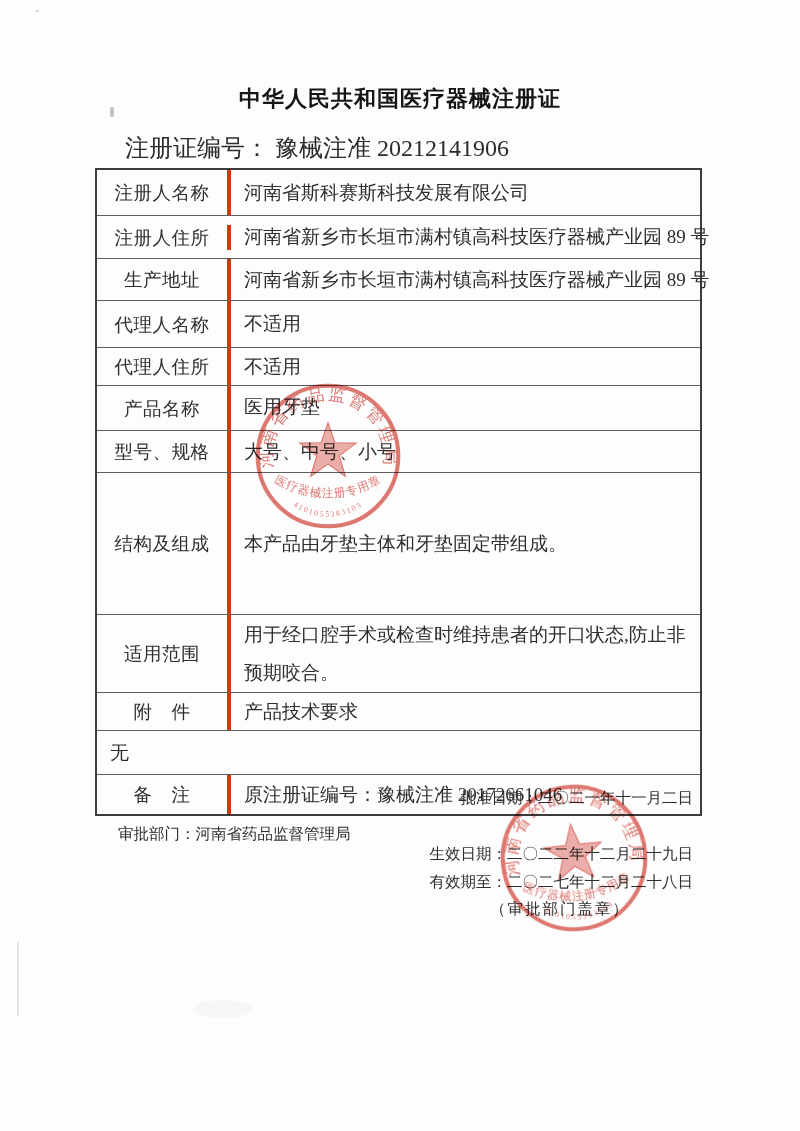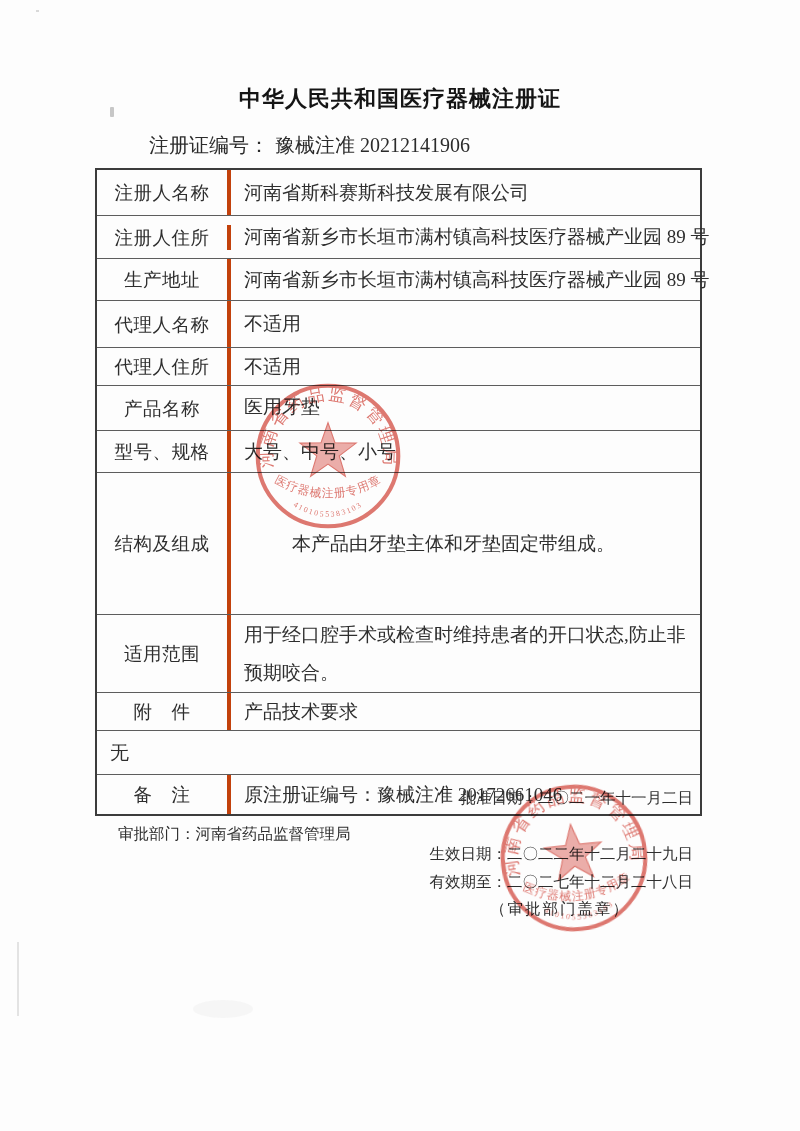--- a/index.html
+++ b/index.html
@@ -6,44 +6,43 @@
   #page{
     position:relative;width:800px;height:1131px;background:#fdfdfd;
     font-family:"Liberation Serif","DejaVu Serif",serif;color:#2e2e2e;
     overflow:hidden;
   }
   .title{
     position:absolute;top:84px;left:0;width:800px;text-align:center;
     font-size:22px;font-weight:700;color:#151515;letter-spacing:1px;
   }
   .certline{
-    position:absolute;top:132px;left:125px;font-size:20px;color:#2b2b2b;
+    position:absolute;top:132px;left:125px;font-size:24px;color:#2b2b2b;
     white-space:nowrap;
-    margin-left:24px;
   }
   .certline .lbl{margin-right:6px;}
   
   .cert-table{
     position:absolute;left:95px;top:168px;width:603px;
     border:2px solid #3c3c3c;background:transparent;
   }
   .row{display:flex;box-sizing:border-box;}
   .row + .row{border-top:1px solid #5d5d5d;}
   .cell-label{
     width:130px;flex:0 0 130px;border-right:4px solid #c2410c;
     display:flex;align-items:center;justify-content:center;
     font-size:18.5px;letter-spacing:.5px;text-align:center;
   }
   .cell-value{
     flex:1;display:flex;align-items:center;
     padding:3px 10px 3px 13px;font-size:19px;line-height:38px;
   }
   .row.nowrap .cell-value{white-space:nowrap;}
   .r1{height:45px;} .r2{height:43px;align-items:center;} .r3{height:42px;} .r4{height:47px;}
-  .r5{height:38px;} .r6{height:45px;font-family:Liberation Mono, monospace;} .r7{height:42px;} .r8{height:142px;gap:48px;}
+  .r5{height:38px;} .r6{height:45px;font-family:Liberation Mono, monospace;} .r7{height:42px;} .r8{height:142px;}
   .r9{height:78px;} .r10{height:38px;} .r11{height:44px;} .r12{height:40px;}
   
   .dept-line{position:absolute;left:118px;top:824px;font-size:15.5px;white-space:nowrap;}
   .date-line{position:absolute;right:107px;font-size:15.5px;white-space:nowrap;text-align:right;}
   .d1{top:788px;} .d2{top:844px;margin-left:7px;} .d3{top:872px;}
   .seal-note{position:absolute;top:899px;left:452px;width:216px;text-align:center;
     font-size:15.5px;letter-spacing:2px;}
   
   .stamp{
     position:absolute;opacity:.82;mix-blend-mode:multiply;

